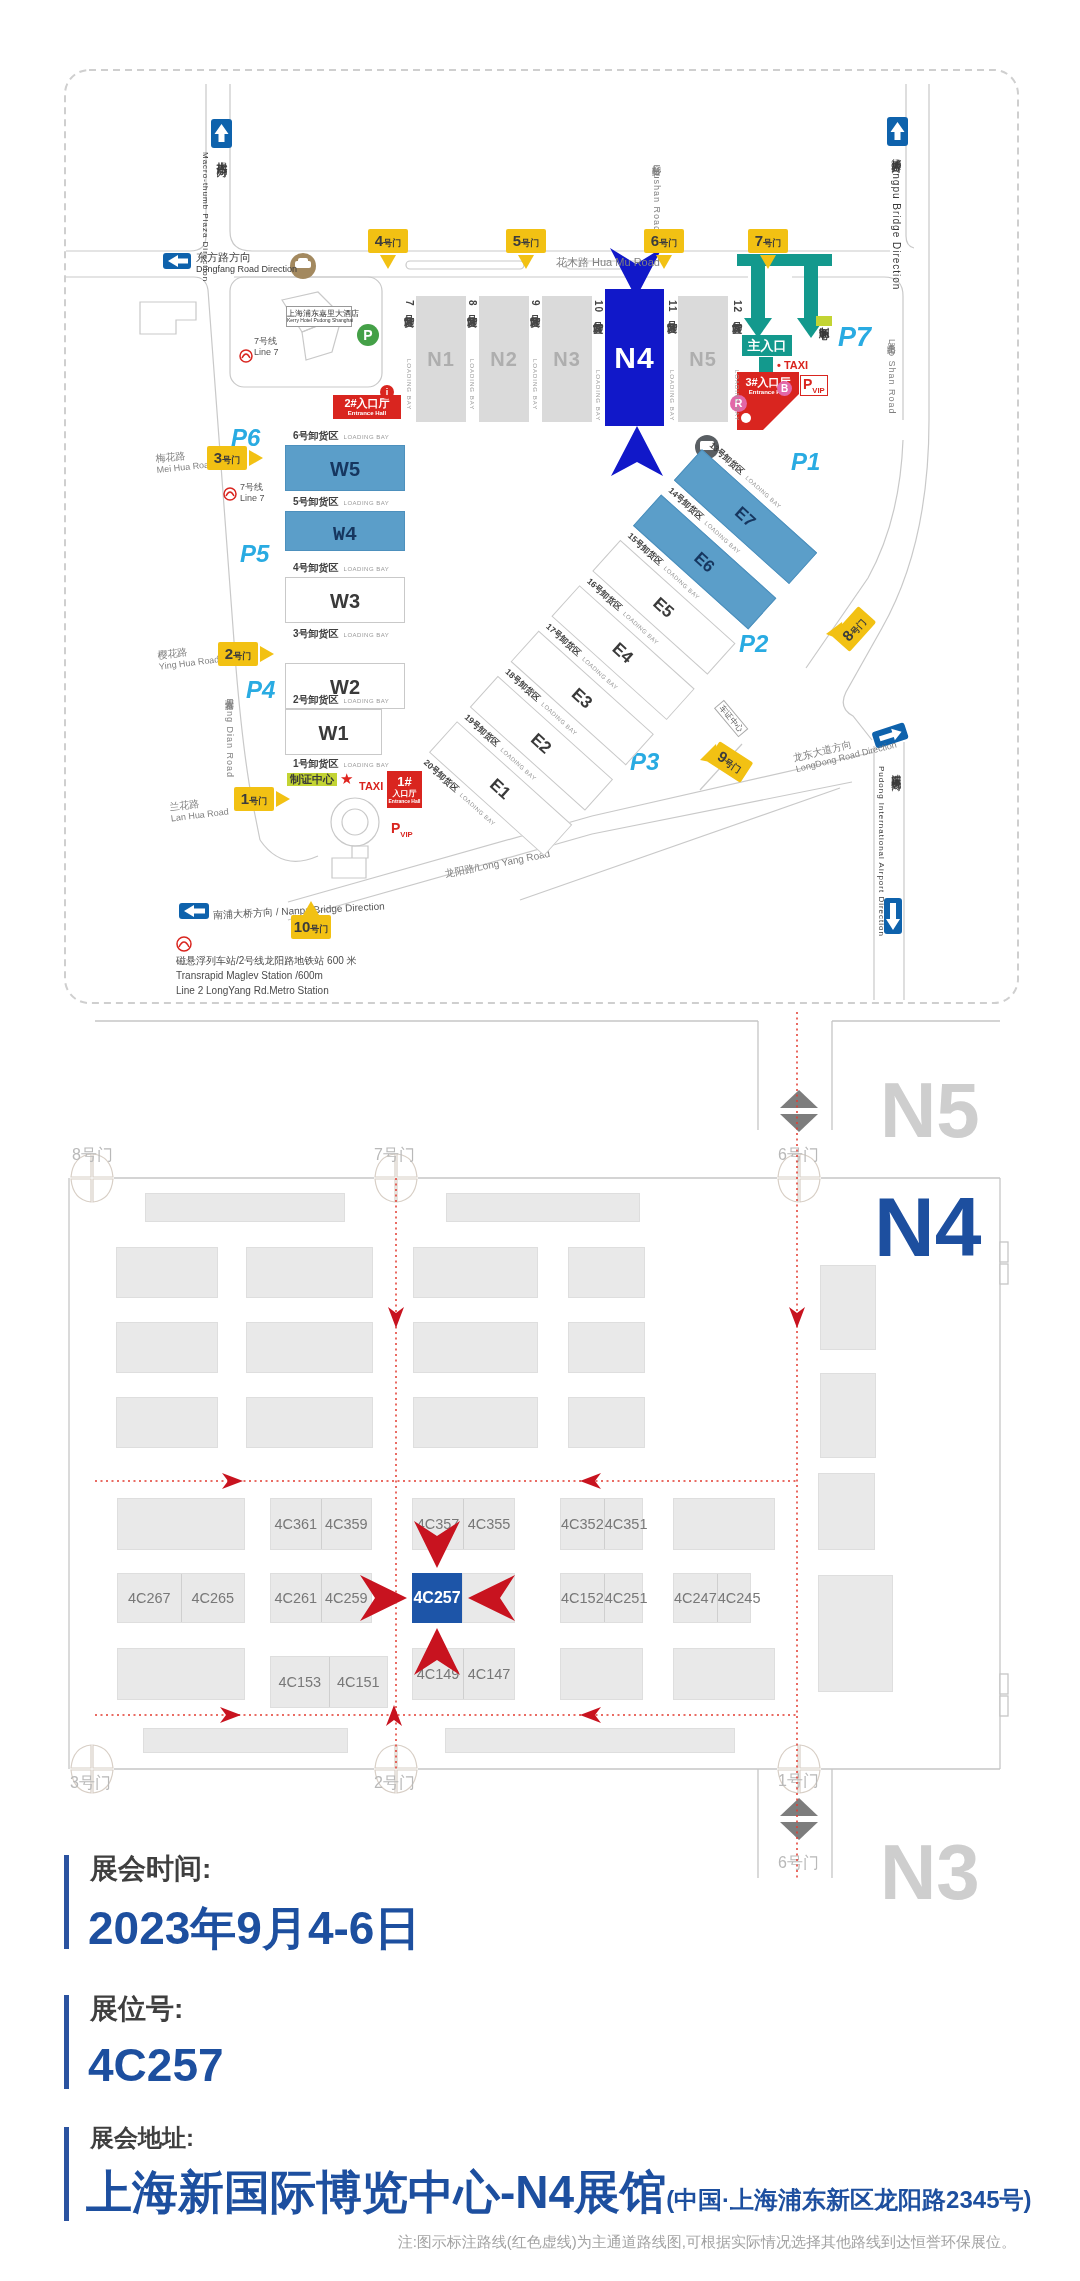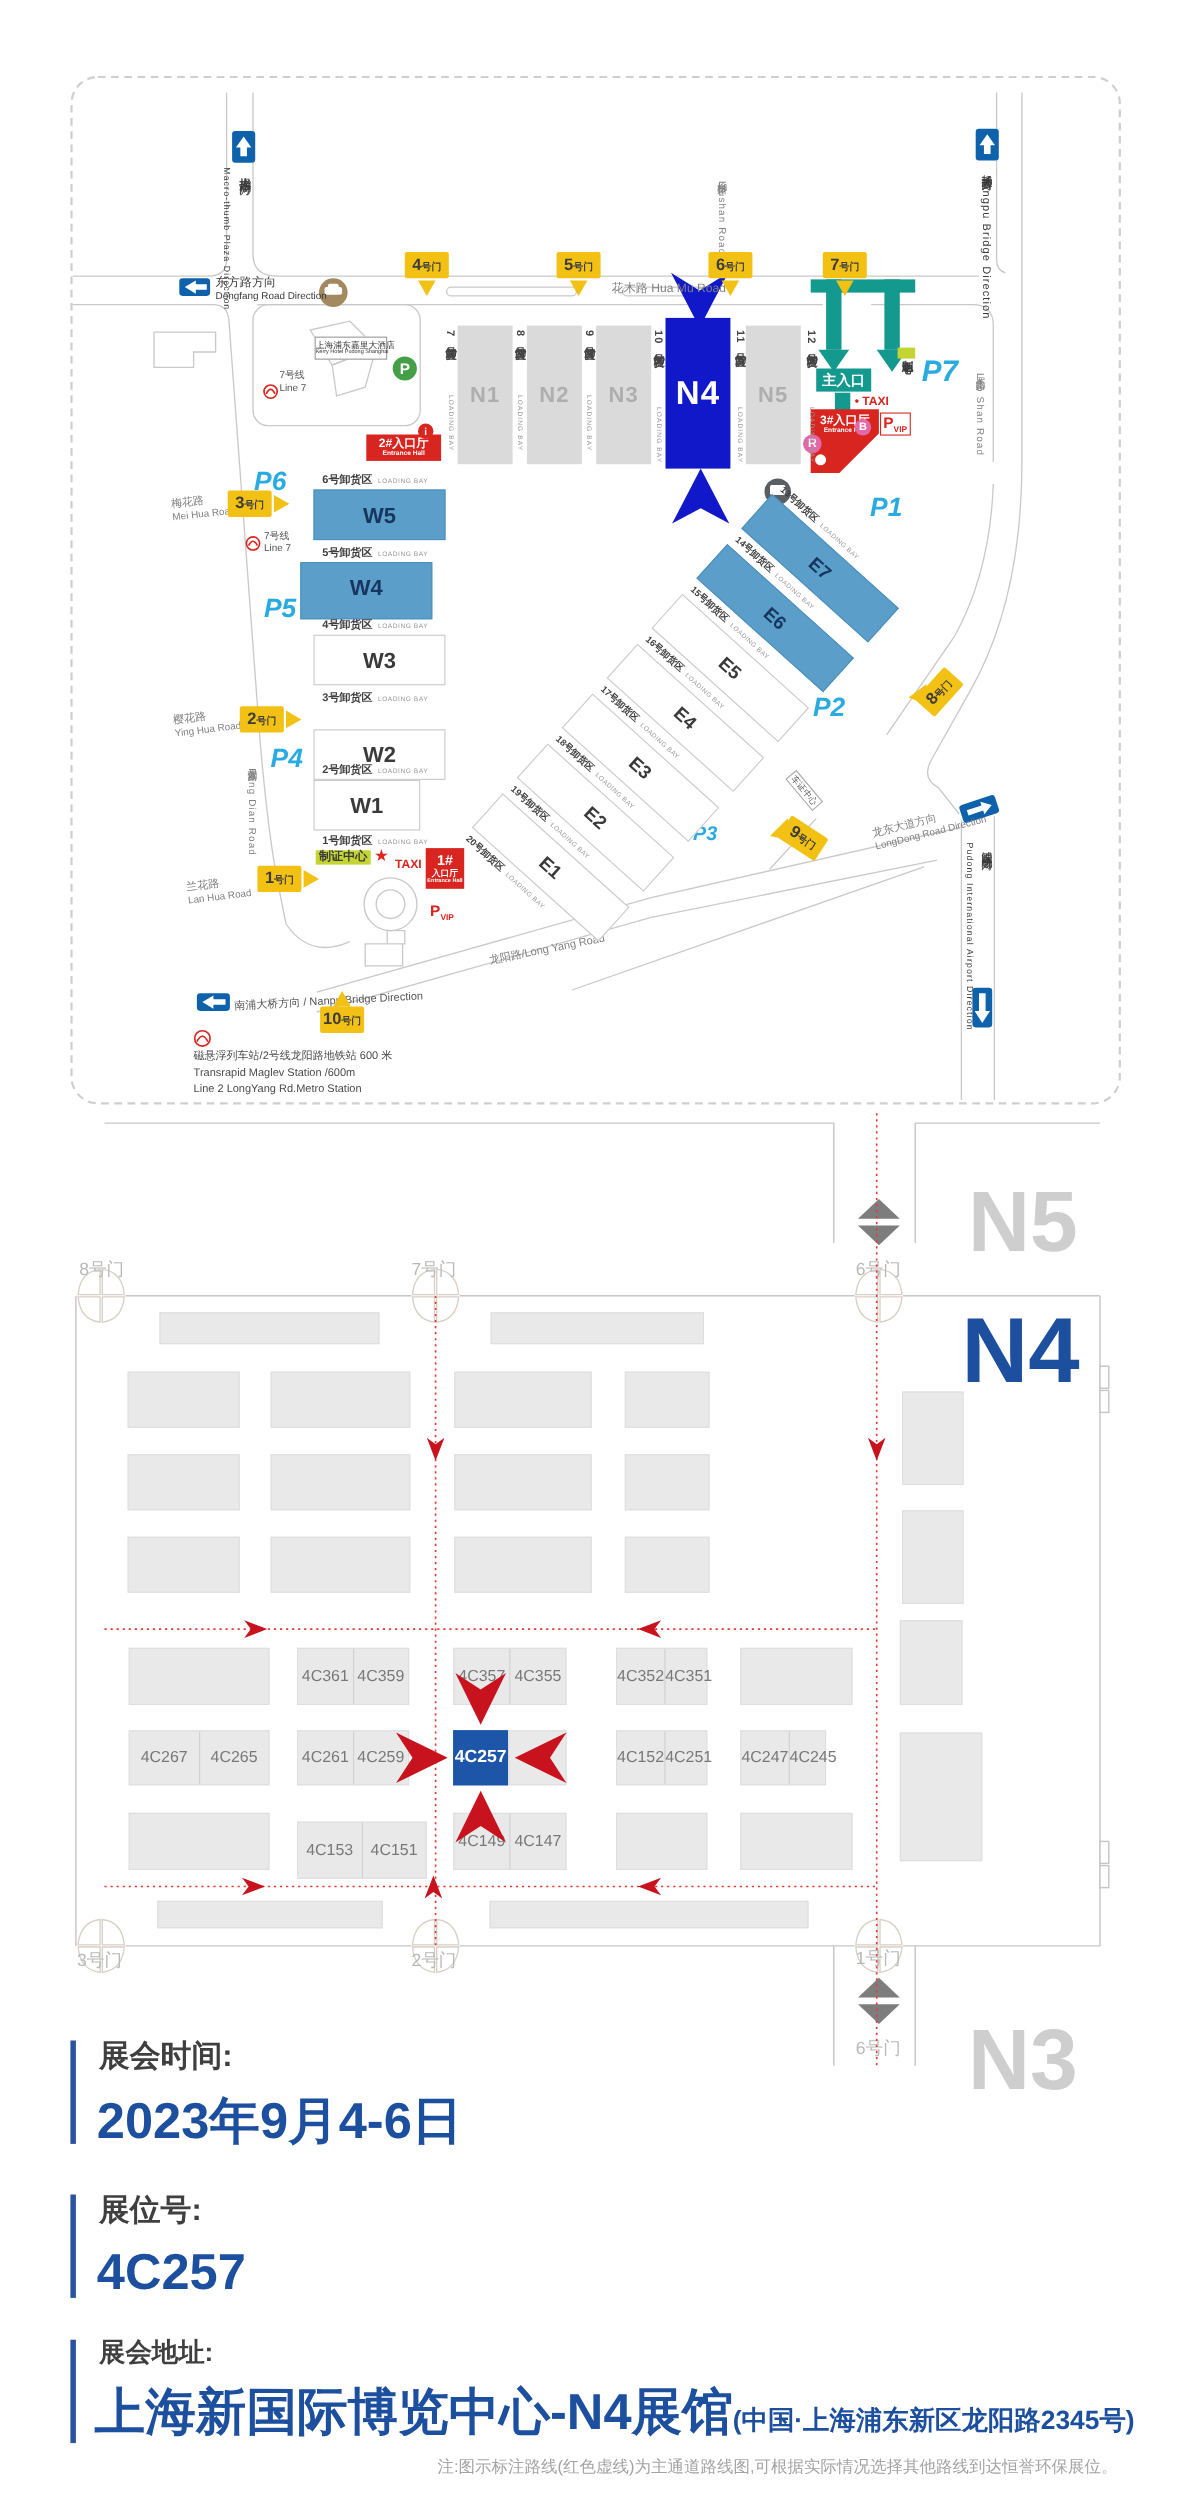--- a/index.html
+++ b/index.html
@@ -252,21 +252,21 @@
     <div class="lb" style="left: 286px; top: 306px; width: 64px; color: rgb(51, 51, 51); background: rgb(255, 255, 255); border: 1px solid rgb(153, 153, 153); text-align: center; padding: 2px 0px;">
       <div style="font-size: 8px;">上海浦东嘉里大酒店</div>
       <div style="font-size: 5px;">Kerry Hotel Pudong Shanghai</div>
     </div>
     <div class="lb" style="left: 838px; top: 322px; font-size: 27px; color: rgb(41, 171, 226); font-weight: bold; font-style: italic;">P7</div>
     <div class="lb" style="left: 231px; top: 424px; font-size: 24px; color: rgb(41, 171, 226); font-weight: bold; font-style: italic;">P6</div>
     <div class="lb" style="left: 240px; top: 540px; font-size: 24px; color: rgb(41, 171, 226); font-weight: bold; font-style: italic;">P5</div>
     <div class="lb" style="left: 246px; top: 676px; font-size: 24px; color: rgb(41, 171, 226); font-weight: bold; font-style: italic;">P4</div>
     <div class="lb" style="left: 791px; top: 448px; font-size: 24px; color: rgb(41, 171, 226); font-weight: bold; font-style: italic;">P1</div>
     <div class="lb" style="left: 739px; top: 630px; font-size: 24px; color: rgb(41, 171, 226); font-weight: bold; font-style: italic;">P2</div>
-    <div class="lb" style="left: 630px; top: 748px; font-size: 18px; color: rgb(41, 171, 226); font-weight: bold; font-style: italic;">P3</div>
+    <div class="lb" style="left: 630px; top: 748px; font-size: 24px; color: rgb(41, 171, 226); font-weight: bold; font-style: italic;">P3</div>
     <div class="lb v" style="left: 816px; top: 316px; font-size: 10px; color: rgb(58, 58, 58); font-weight: bold; background: rgb(195, 212, 51); padding: 3px 2px;">制证中心</div>
     <div class="lb" style="left: 287px; top: 773px; width: 50px; font-size: 11px; color: rgb(58, 58, 58); font-weight: bold; background: rgb(195, 212, 51); text-align: center;">制证中心</div>
     <div class="lb" style="left: 340px; top: 770px; font-size: 15px; color: rgb(224, 37, 31);">★</div>
     <div class="lb" style="left: 712px; top: 712px; font-size: 8px; color: rgb(85, 85, 85); background: rgb(255, 255, 255); border: 1px solid rgb(170, 170, 170); transform: rotate(50deg); padding: 1px 2px;">车证中心</div>
     <div class="lb" style="left: 742px; top: 335px; width: 50px; height: 21px; font-size: 13px; color: rgb(255, 255, 255); font-weight: bold; background: rgb(19, 153, 141); text-align: center; line-height: 21px;">主入口</div>
     <div class="lb" style="left: 777px; top: 359px; font-size: 11px; color: rgb(217, 37, 31); font-weight: bold;">• TAXI</div>
     <div class="lb" style="left: 359px; top: 780px; font-size: 11px; color: rgb(217, 37, 31); font-weight: bold;">TAXI</div>
     <div class="lb" style="left: 333px; top: 395px; width: 68px; color: rgb(255, 255, 255); font-weight: bold; background: rgb(217, 37, 31); text-align: center; padding: 2px 0px;">
       <div style="font-size: 11px;">2#入口厅</div>
       <div style="font-size: 6px;">Entrance Hall</div>
@@ -319,21 +319,21 @@
     <div class="lb v" style="left: 531px; top: 359px; font-size: 6px; color: rgb(154, 154, 154);">LOADING BAY</div>
     <div class="lb v" style="left: 592px; top: 300px; font-size: 10px; color: rgb(68, 68, 68); font-weight: bold;">10号卸货区</div>
     <div class="lb v" style="left: 594px; top: 370px; font-size: 6px; color: rgb(154, 154, 154);">LOADING BAY</div>
     <div class="lb v" style="left: 666px; top: 300px; font-size: 10px; color: rgb(68, 68, 68); font-weight: bold;">11号卸货区</div>
     <div class="lb v" style="left: 668px; top: 370px; font-size: 6px; color: rgb(154, 154, 154);">LOADING BAY</div>
     <div class="lb v" style="left: 731px; top: 300px; font-size: 10px; color: rgb(68, 68, 68); font-weight: bold;">12号卸货区</div>
     <div class="lb v" style="left: 733px; top: 370px; font-size: 6px; color: rgb(154, 154, 154);">LOADING BAY</div>
     <div class="bayrow" style="left: 285px; top: 429px; width: 120px;"><span>6号卸货区</span><span class="bayen">LOADING BAY</span></div>
     <div class="wbar hlb" style="left: 285px; top: 445px; width: 120px; height: 46px; line-height: 46px;">W5</div>
     <div class="bayrow" style="left: 285px; top: 495px; width: 120px;"><span>5号卸货区</span><span class="bayen">LOADING BAY</span></div>
-    <div class="wbar hlb" style="left: 273px; top: 511px; width: 120px; height: 52px; line-height: 46px;">W4</div>
+    <div class="wbar hlb" style="left: 285px; top: 511px; width: 120px; height: 40px; line-height: 46px; font-family: Liberation Mono, monospace;">W4</div>
     <div class="bayrow" style="left: 285px; top: 561px; width: 120px;"><span>4号卸货区</span><span class="bayen">LOADING BAY</span></div>
     <div class="wbar" style="left: 285px; top: 577px; width: 120px; height: 46px; line-height: 46px;">W3</div>
     <div class="bayrow" style="left: 285px; top: 627px; width: 120px;"><span>3号卸货区</span><span class="bayen">LOADING BAY</span></div>
     <div class="wbar" style="left: 285px; top: 643px; width: 120px; height: 46px; line-height: 46px; margin-top: 20px;">W2</div>
     <div class="bayrow" style="left: 285px; top: 693px; width: 120px;"><span>2号卸货区</span><span class="bayen">LOADING BAY</span></div>
     <div class="wbar" style="left: 285px; top: 709px; width: 97px; height: 46px; line-height: 46px;">W1</div>
     <div class="bayrow" style="left: 285px; top: 757px; width: 120px;"><span>1号卸货区</span><span class="bayen">LOADING BAY</span></div>
     <div id="ecol">
       <div class="bayrow ebay" style="left: 0px; top: 0px; width: 155px;"><span>13号卸货区</span><span class="bayen">LOADING BAY</span></div>
       <div class="wbar ebar hlb" style="left: 0px; top: 15px; width: 155px; height: 42px; line-height: 42px;">E7</div>

